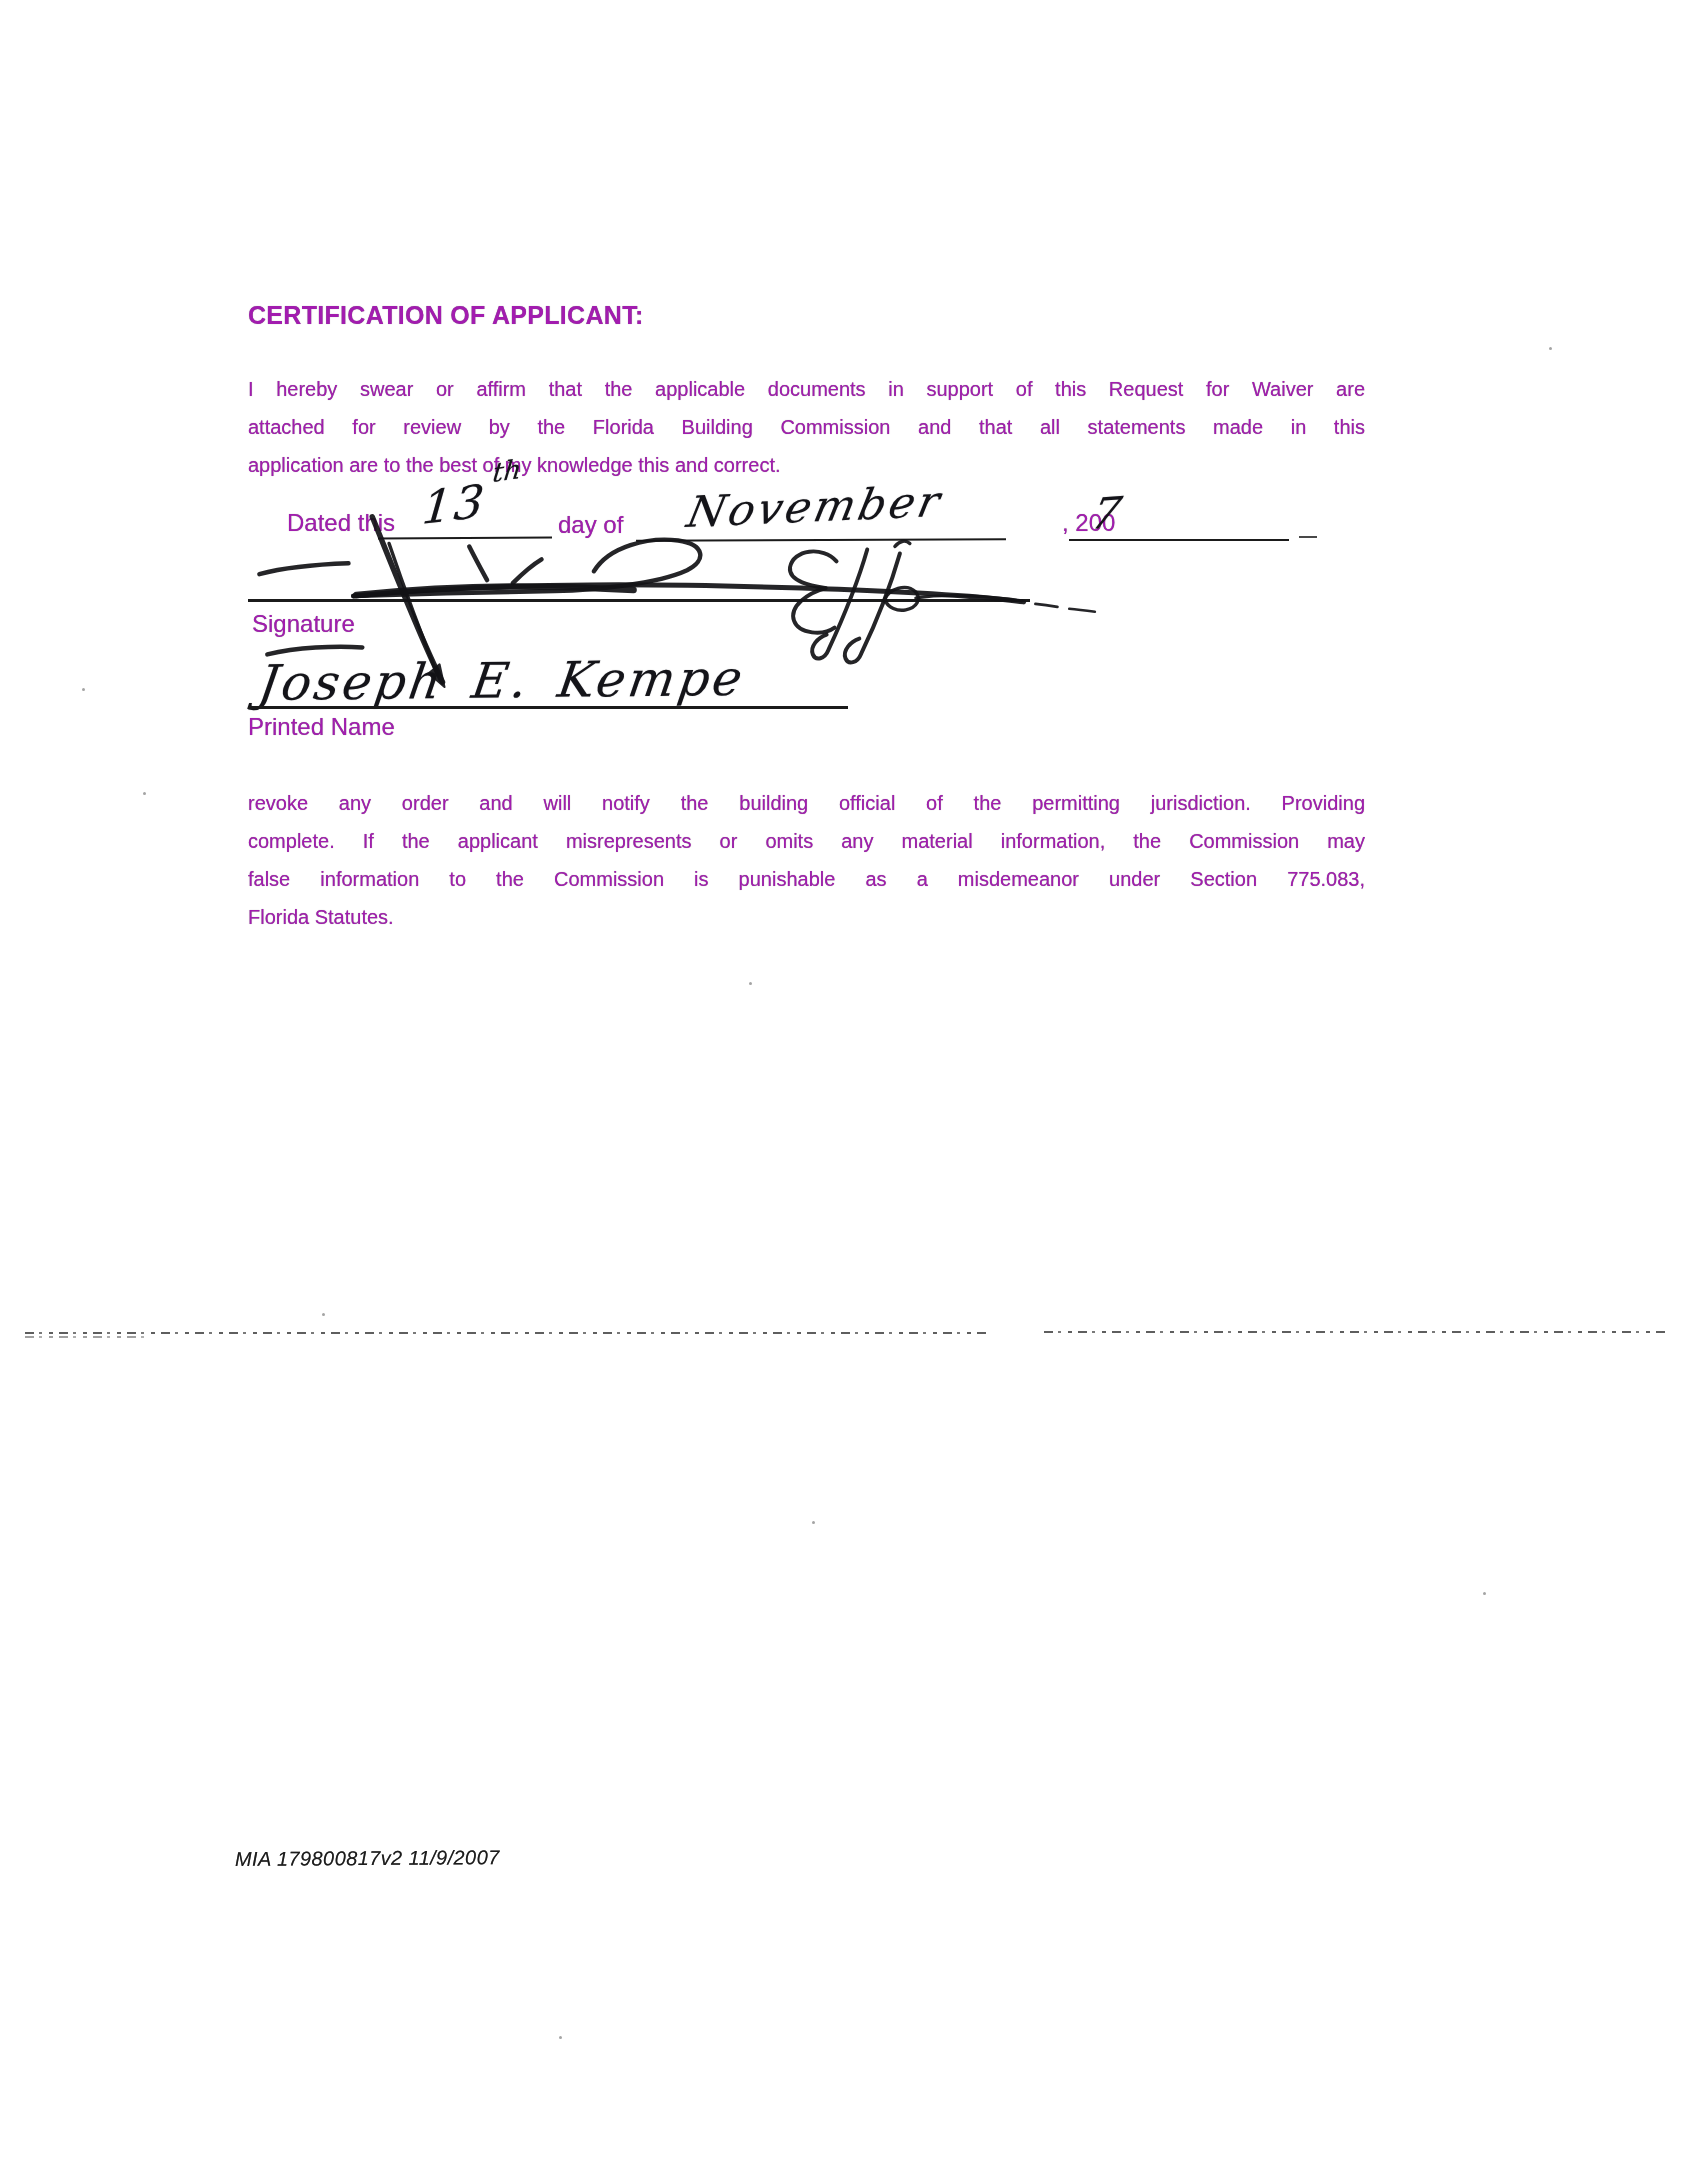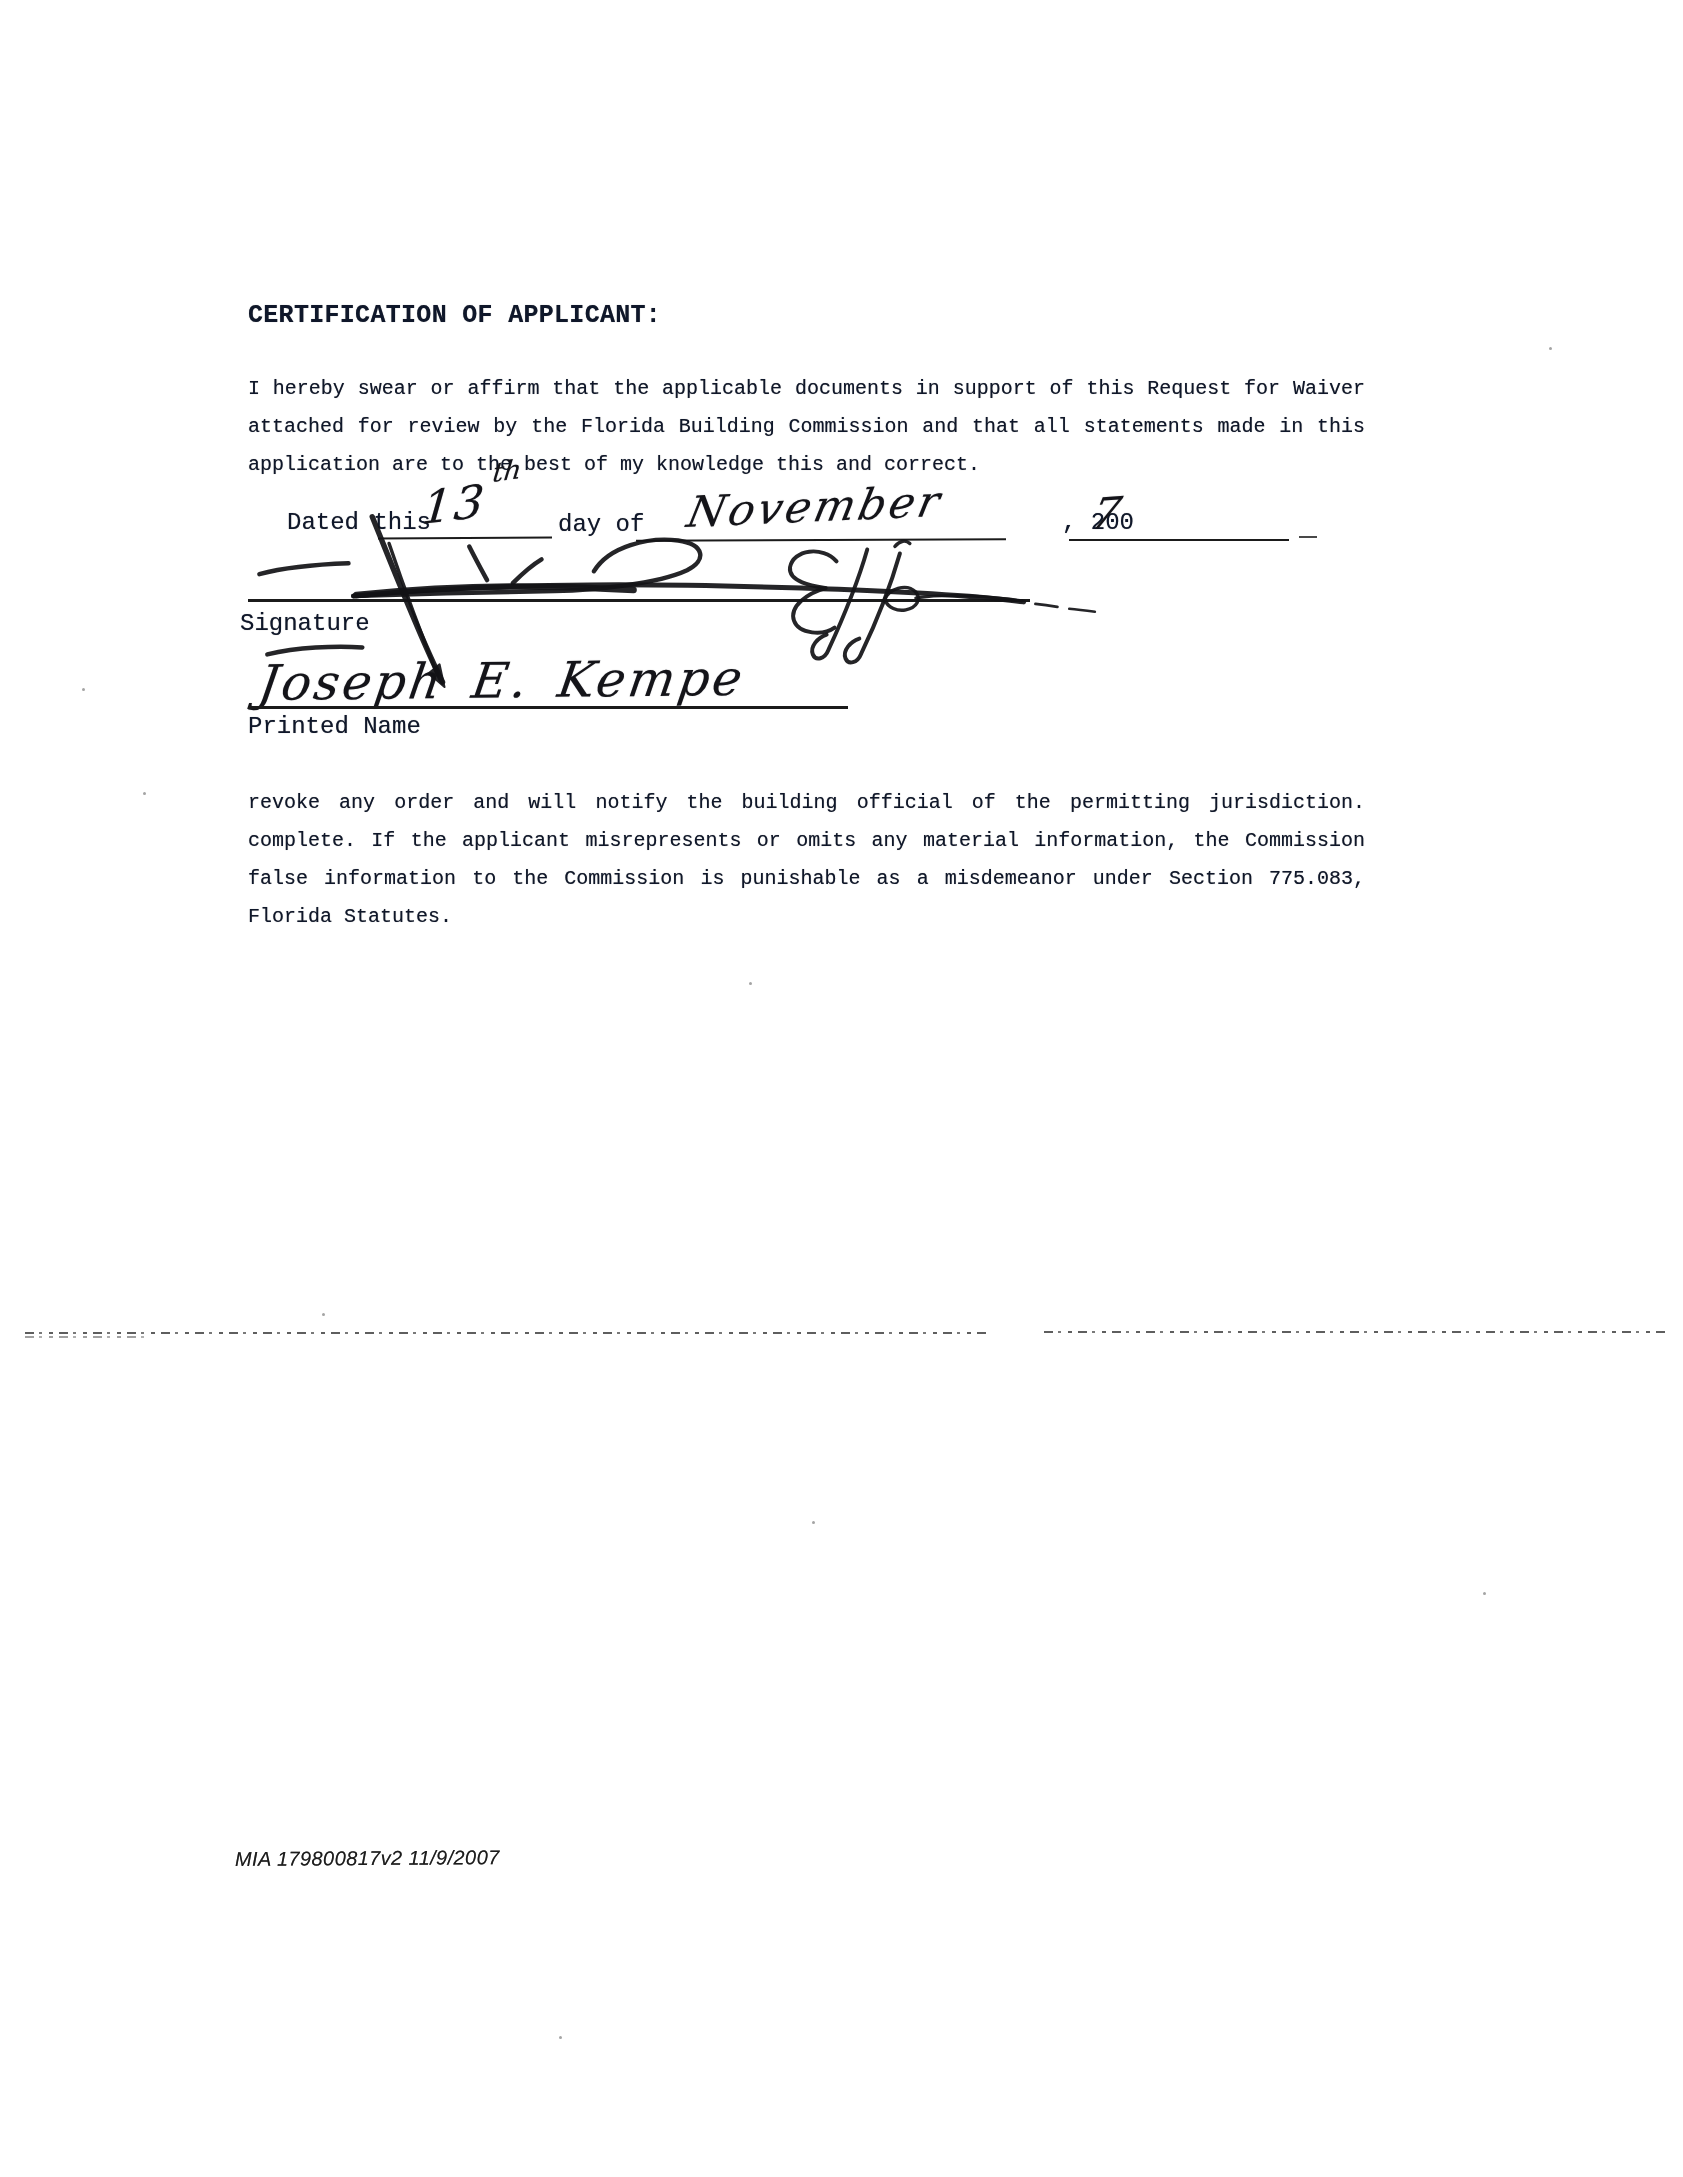--- a/index.html
+++ b/index.html
@@ -3,21 +3,21 @@
 <meta charset="utf-8">
 <style>
   html,body { margin:0; padding:0; background:#e8e8e8; }
   .page {
     position:relative; width:1683px; height:2177px; background:#ffffff;
     margin:0 auto; overflow:hidden;
     font-family:"Liberation Serif", serif; color:#161616;
   }
   .abs { position:absolute; }
   .printed {
-    font-family:Liberation Mono, monospace; color:#0f172a;
+    font-family:Liberation Sans, sans-serif; color:#a21caf;
     text-shadow:0 0 0.7px rgba(20,20,20,0.55);
   }
   .title {
     font-size:25px; font-weight:700; letter-spacing:0.3px;
   }
   .body-text { font-size:24px; }
   .para { width:1117px; }
   .pline {
     font-size:20px; line-height:38px; height:38px;
     text-align:justify; text-align-last:justify; overflow:hidden;
@@ -69,21 +69,21 @@
   <div class="abs hw hw-sup" style="left:491px; top:457px;">th</div>
   <div class="abs printed body-text" style="left:558px; top:511px;">day of</div>
   <div class="abs rule" style="left:636px; top:539px; width:370px; transform:rotate(-0.2deg);"></div>
   <div class="abs hw hw-month" style="left:683px; top:487px;">November</div>
   <div class="abs printed body-text" style="left:1062px; top:509px;">, 200</div>
   <div class="abs hw hw-year" style="left:1087px; top:489px;">7</div>
   <div class="abs rule" style="left:1069px; top:539px; width:220px;"></div>
   <div class="abs rule" style="left:1299px; top:536px; width:18px; height:2px; opacity:0.8;"></div>
 
   <div class="abs rule" style="left:248px; top:599px; width:782px; height:2.5px;"></div>
-  <div class="abs printed body-text" style="left:240px; top:610px;">Signature</div>
+  <div class="abs printed body-text" style="left:252px; top:610px;">Signature</div>
 
   <div class="abs hw hw-name" style="left:255px; top:655px;">Joseph E. Kempe</div>
   <div class="abs rule" style="left:248px; top:706px; width:600px; height:3px;"></div>
   <div class="abs printed body-text" style="left:248px; top:713px;">Printed Name</div>
 
   <svg class="abs scrawl" width="1683" height="2177" viewBox="0 0 1700 2199">
     <path d="M262,580 C288,573 322,570 352,569" stroke-width="4.5"></path>
     <path d="M376,522 C398,576 426,648 447,689" stroke-width="5.5"></path>
     <path d="M393,549 C409,596 428,647 442,682" stroke-width="3.5"></path>
     <path d="M449,694 L433,680 L444,671 Z" stroke-width="2" style="fill:#121216;"></path>

